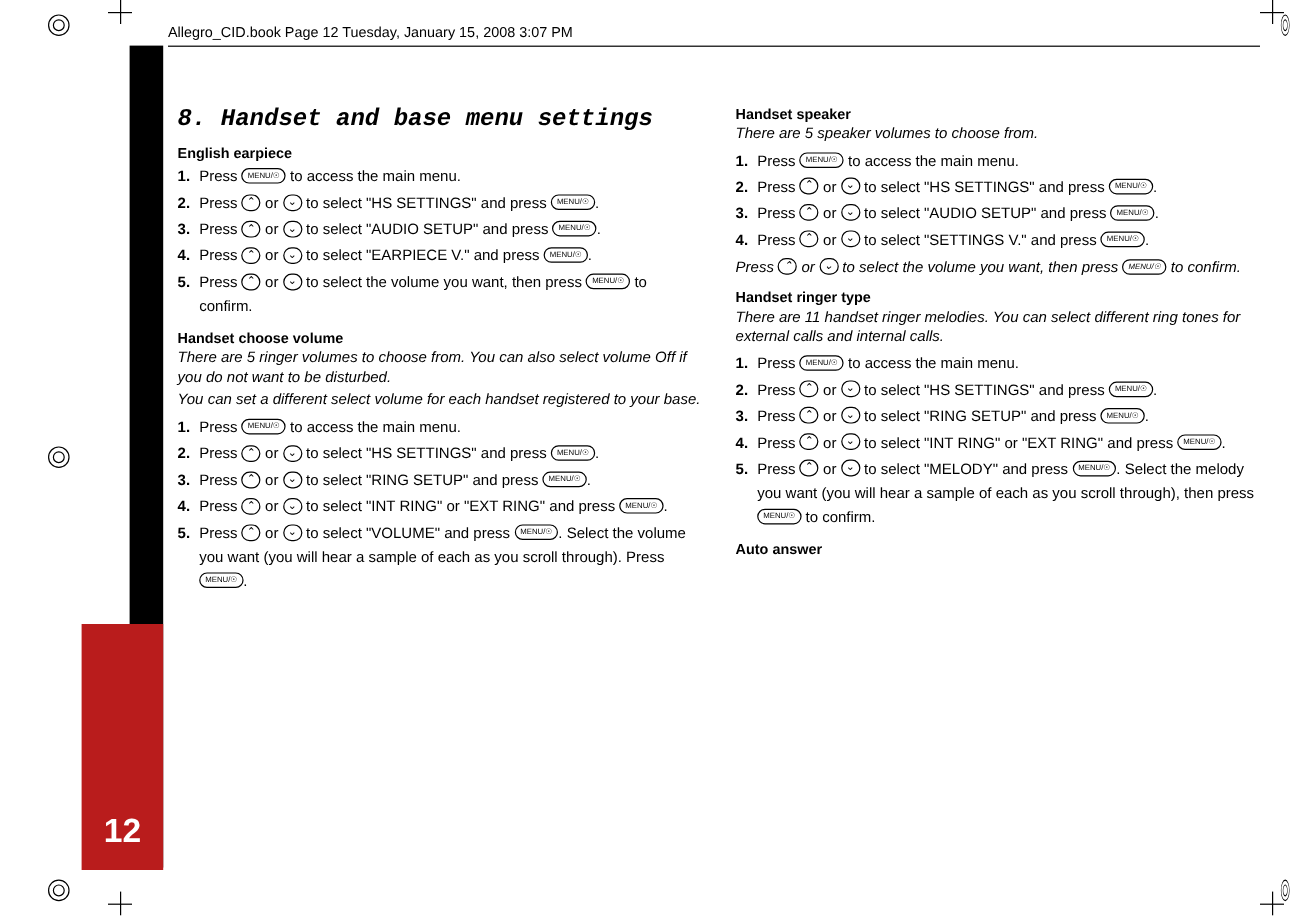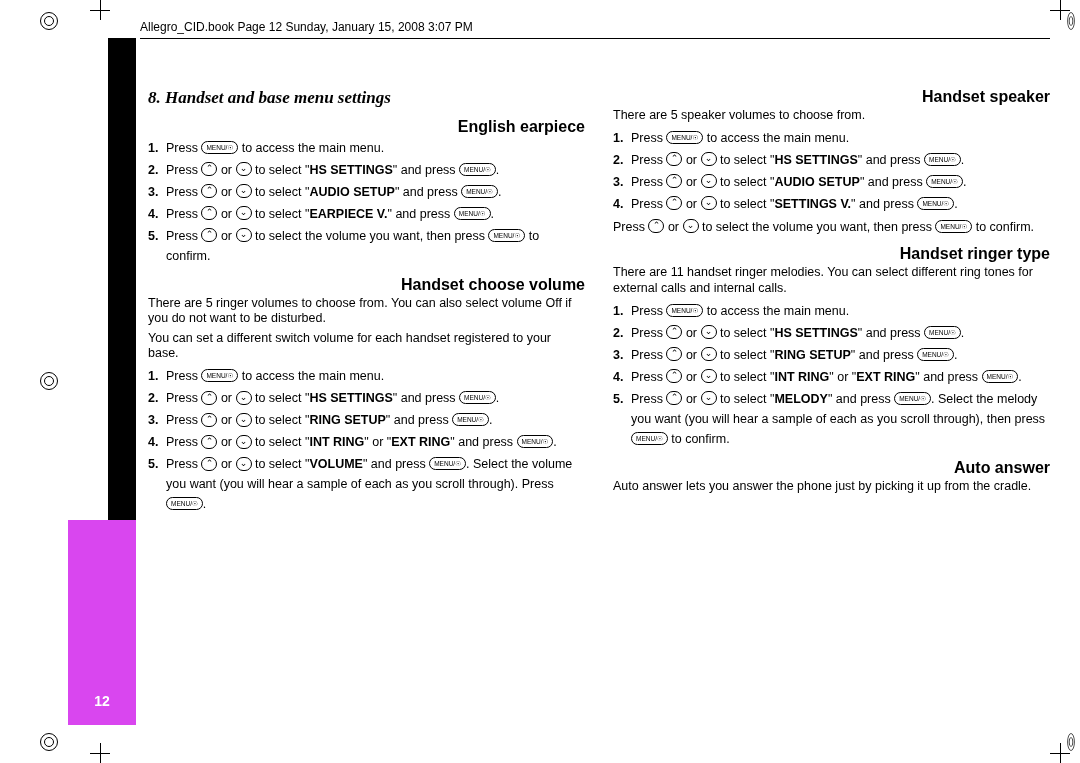--- a/index.html
+++ b/index.html
@@ -66,27 +66,27 @@
     font-weight: bold;
     font-size: 18px;
     box-sizing: border-box;
   }
   .page-num {
     position: absolute;
     left: 68px;
     top: 520px;
     width: 68px;
     height: 205px;
-    background: #d946ef;
+    background: #b91c1c;
     color: #fff;
     display: flex;
     align-items: flex-end;
     justify-content: center;
     font-weight: bold;
-    font-size: 14px;
+    font-size: 28px;
     padding-bottom: 16px;
     box-sizing: border-box;
   }
   .header-line {
     position: absolute;
     top: 20px;
     left: 140px;
     right: 30px;
     font-size: 12px;
     padding-bottom: 3px;
@@ -104,37 +104,37 @@
     right: 30px;
     bottom: 20px;
     display: flex;
     gap: 28px;
   }
   .col {
     flex: 1;
     min-width: 0;
   }
   h1 {
-    font-size: 17px;
+    font-size: 20px;
     font-style: italic;
     font-weight: bold;
     margin: 0 0 10px 0;
     line-height: 1.15;
-    font-family: Liberation Serif, serif;
+    font-family: Liberation Mono, monospace;
   }
   h2 {
-    font-size: 16px;
+    font-size: 12px;
     font-weight: bold;
     margin: 10px 0 0 0;
-    text-align: right;
   }
   .desc {
     font-size: 12.5px;
     margin: 2px 0 4px 0;
     line-height: 1.25;
+    font-style: italic;
   }
   ol {
     list-style: none;
     padding: 0;
     margin: 2px 0 6px 0;
   }
   ol li {
     font-size: 12.5px;
     line-height: 1.6;
     padding-left: 18px;
@@ -169,57 +169,57 @@
     font-size: 9px;
     width: 14px;
     height: 12px;
     line-height: 10px;
     text-align: center;
     vertical-align: middle;
     background: #fff;
     position: relative;
     top: -1px;
   }
-  .bold-ui { font-weight: bold; }
+  .bold-ui { font-weight: normal; }
 </style>
 </head>
 <body>
 
 <div class="crop-mark crop-tl"></div>
 <div class="crop-mark crop-tr"></div>
 <div class="crop-mark crop-bl"></div>
 <div class="crop-mark crop-br"></div>
 <div class="cm-circle cc-left-t"></div>
 <div class="cm-circle cc-right-t"></div>
 <div class="cm-circle cc-left-m"></div>
 <div class="cm-circle cc-left-b"></div>
 <div class="cm-circle cc-right-b"></div>
 
-<div class="header-line">Allegro_CID.book  Page 12  Sunday, January 15, 2008  3:07 PM</div>
+<div class="header-line">Allegro_CID.book  Page 12  Tuesday, January 15, 2008  3:07 PM</div>
 
 <div class="side-lang">English</div>
 <div class="page-num">12</div>
 
 <div class="page-body">
 
   <div class="col">
     <h1>8. Handset and base menu settings</h1>
 
     <h2>English earpiece</h2>
     <ol>
       <li><span class="num">1.</span><span>Press </span><span class="btn">MENU/☉</span><span> to access the main menu.</span></li>
       <li><span class="num">2.</span><span>Press </span><span class="btn-sm">⌃</span><span> or </span><span class="btn-sm">⌄</span><span> to select "</span><span class="bold-ui">HS SETTINGS</span><span>" and press </span><span class="btn">MENU/☉</span><span>.</span></li>
       <li><span class="num">3.</span><span>Press </span><span class="btn-sm">⌃</span><span> or </span><span class="btn-sm">⌄</span><span> to select "</span><span class="bold-ui">AUDIO SETUP</span><span>" and press </span><span class="btn">MENU/☉</span><span>.</span></li>
       <li><span class="num">4.</span><span>Press </span><span class="btn-sm">⌃</span><span> or </span><span class="btn-sm">⌄</span><span> to select "</span><span class="bold-ui">EARPIECE V.</span><span>" and press </span><span class="btn">MENU/☉</span><span>.</span></li>
       <li><span class="num">5.</span><span>Press </span><span class="btn-sm">⌃</span><span> or </span><span class="btn-sm">⌄</span><span> to select the volume you want, then press </span><span class="btn">MENU/☉</span><span> to confirm.</span></li>
     </ol>
 
     <h2>Handset choose volume</h2>
     <div class="desc">There are 5 ringer volumes to choose from. You can also select volume Off if you do not want to be disturbed.</div>
-    <div class="desc">You can set a different switch volume for each handset registered to your base.</div>
+    <div class="desc">You can set a different select volume for each handset registered to your base.</div>
     <ol>
       <li><span class="num">1.</span><span>Press </span><span class="btn">MENU/☉</span><span> to access the main menu.</span></li>
       <li><span class="num">2.</span><span>Press </span><span class="btn-sm">⌃</span><span> or </span><span class="btn-sm">⌄</span><span> to select "</span><span class="bold-ui">HS SETTINGS</span><span>" and press </span><span class="btn">MENU/☉</span><span>.</span></li>
       <li><span class="num">3.</span><span>Press </span><span class="btn-sm">⌃</span><span> or </span><span class="btn-sm">⌄</span><span> to select "</span><span class="bold-ui">RING SETUP</span><span>" and press </span><span class="btn">MENU/☉</span><span>.</span></li>
       <li><span class="num">4.</span><span>Press </span><span class="btn-sm">⌃</span><span> or </span><span class="btn-sm">⌄</span><span> to select "</span><span class="bold-ui">INT RING</span><span>" or "</span><span class="bold-ui">EXT RING</span><span>" and press </span><span class="btn">MENU/☉</span><span>.</span></li>
       <li><span class="num">5.</span><span>Press </span><span class="btn-sm">⌃</span><span> or </span><span class="btn-sm">⌄</span><span> to select "</span><span class="bold-ui">VOLUME</span><span>" and press </span><span class="btn">MENU/☉</span><span>. Select the volume you want (you will hear a sample of each as you scroll through). Press </span><span class="btn">MENU/☉</span><span>.</span></li>
     </ol>
   </div>
 
   <div class="col">
@@ -237,15 +237,14 @@
     <div class="desc">There are 11 handset ringer melodies. You can select different ring tones for external calls and internal calls.</div>
     <ol>
       <li><span class="num">1.</span><span>Press </span><span class="btn">MENU/☉</span><span> to access the main menu.</span></li>
       <li><span class="num">2.</span><span>Press </span><span class="btn-sm">⌃</span><span> or </span><span class="btn-sm">⌄</span><span> to select "</span><span class="bold-ui">HS SETTINGS</span><span>" and press </span><span class="btn">MENU/☉</span><span>.</span></li>
       <li><span class="num">3.</span><span>Press </span><span class="btn-sm">⌃</span><span> or </span><span class="btn-sm">⌄</span><span> to select "</span><span class="bold-ui">RING SETUP</span><span>" and press </span><span class="btn">MENU/☉</span><span>.</span></li>
       <li><span class="num">4.</span><span>Press </span><span class="btn-sm">⌃</span><span> or </span><span class="btn-sm">⌄</span><span> to select "</span><span class="bold-ui">INT RING</span><span>" or "</span><span class="bold-ui">EXT RING</span><span>" and press </span><span class="btn">MENU/☉</span><span>.</span></li>
       <li><span class="num">5.</span><span>Press </span><span class="btn-sm">⌃</span><span> or </span><span class="btn-sm">⌄</span><span> to select "</span><span class="bold-ui">MELODY</span><span>" and press </span><span class="btn">MENU/☉</span><span>. Select the melody you want (you will hear a sample of each as you scroll through), then press </span><span class="btn">MENU/☉</span><span> to confirm.</span></li>
     </ol>
 
     <h2>Auto answer</h2>
-    <div class="desc">Auto answer lets you answer the phone just by picking it up from the cradle.</div>
   </div>
 </div>
 
 </body></html>

